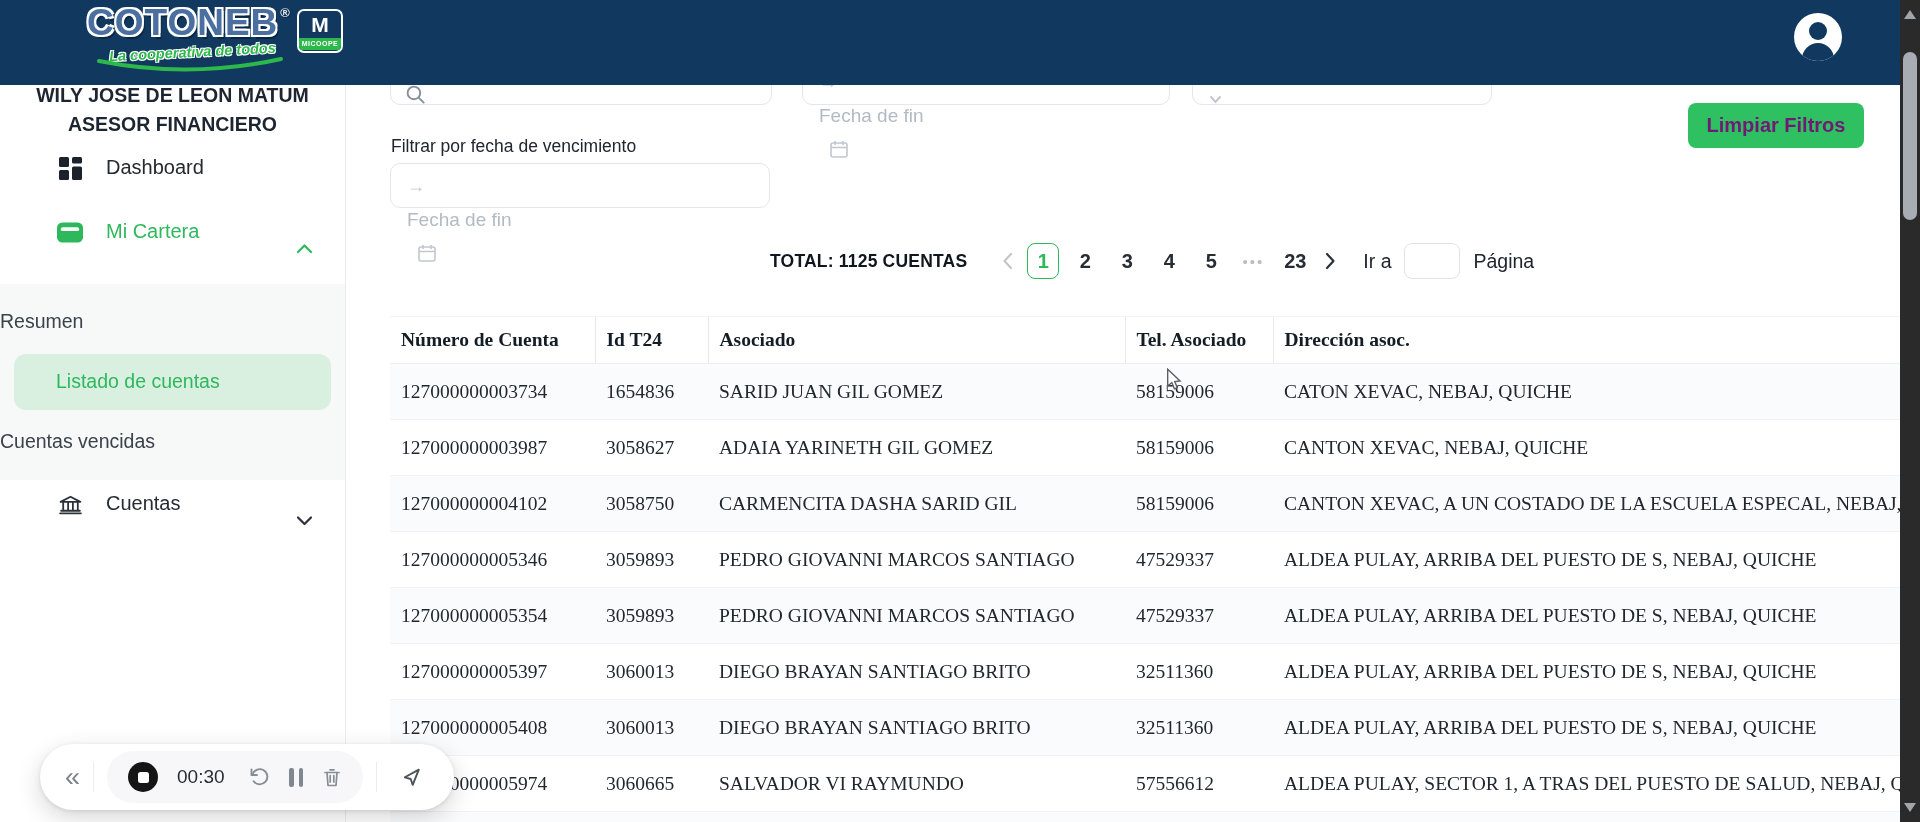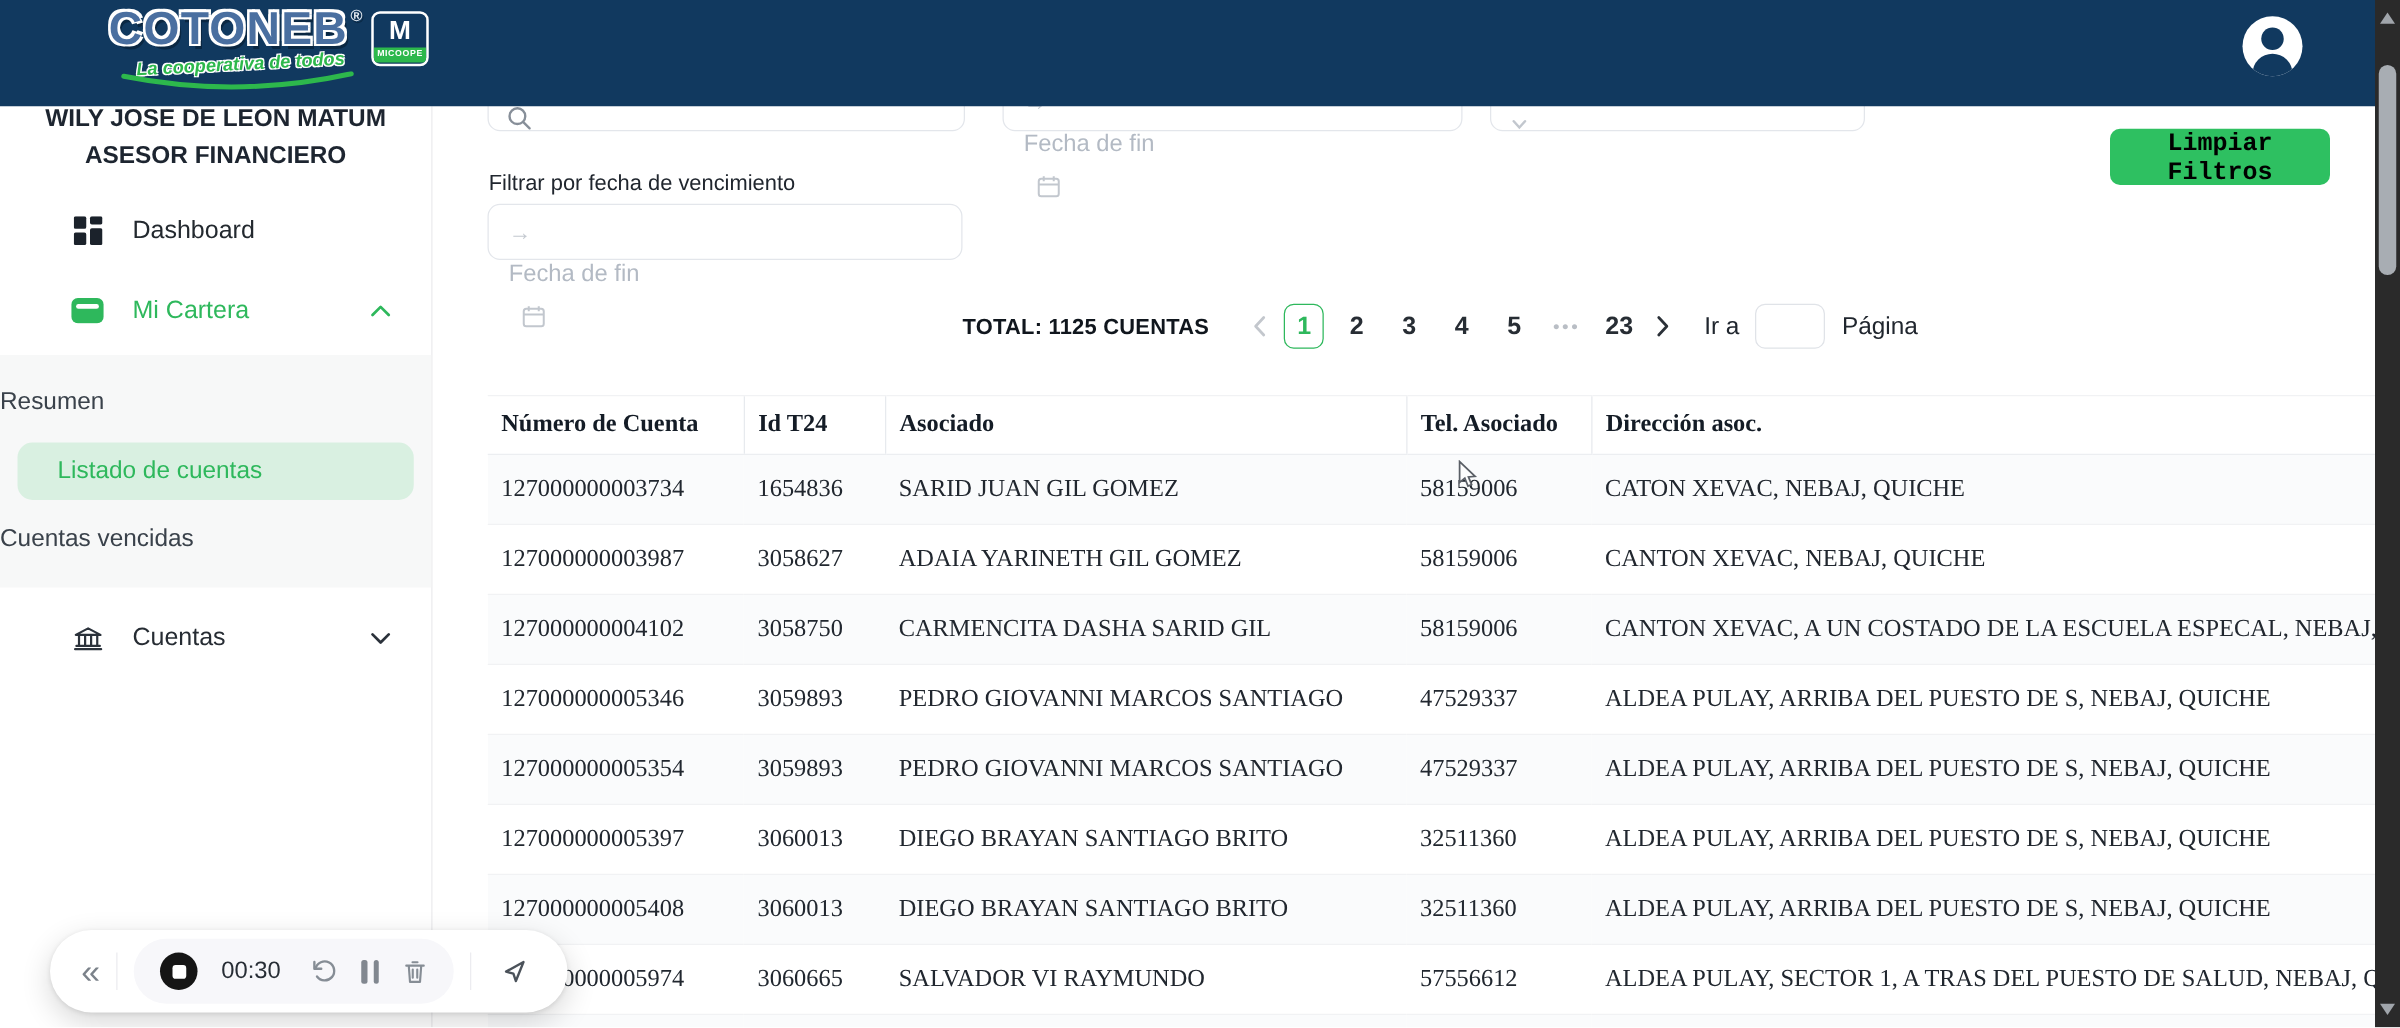--- a/index.html
+++ b/index.html
@@ -33,43 +33,43 @@
   .sb-up{position:absolute;top:10px;left:4px;width:0;height:0;border-left:6px solid transparent;
     border-right:6px solid transparent;border-bottom:9px solid #a0a5ab;}
   .sb-thumb{position:absolute;top:52px;left:3px;width:14px;height:168px;border-radius:7px;background:#a8adb3;}
   .sb-down{position:absolute;bottom:10px;left:4px;width:0;height:0;border-left:6px solid transparent;
     border-right:6px solid transparent;border-top:9px solid #a0a5ab;}
 
   
   .sidebar{position:absolute;left:0;top:85px;width:346px;height:737px;background:#fff;
     border-right:1px solid #ececee;box-sizing:border-box;z-index:5;}
   .user-block{margin-top:-4px;text-align:center;font-weight:700;font-size:19.5px;color:#1d2530;line-height:1.5;}
-  .nav-item{display:flex;align-items:center;height:58px;padding-left:57px;font-size:20px;color:#23292f;cursor:pointer;}
+  .nav-item{display:flex;height:58px;padding-left:57px;font-size:20px;color:#23292f;cursor:pointer;}
   .nav-item .icon-box{width:26px;height:26px;margin-right:23px;display:flex;align-items:center;justify-content:center;}
   .nav-item.green{color:#2eb85c;}
   .nav-chevron{margin-left:auto;margin-right:32px;display:flex;align-items:center;}
   .submenu{background:#f7f8f8;padding:8px 0 8px;margin-top:6px;}
   .submenu-item{display:flex;align-items:center;height:60px;font-size:19.5px;color:#3a424b;cursor:pointer;}
-  .submenu-item.active{margin:2px 14px;padding-left:32px;height:46px;background:#d9f0e1;color:#2eb85c;border-radius:12px;}
+  .submenu-item.active{margin:2px 14px;padding-left:42px;height:56px;background:#d9f0e1;color:#2eb85c;border-radius:12px;}
   .nav-item.cuentas{margin-top:12px;color:#262c33;}
 
   
   .input-box{position:absolute;border:1.5px solid #e3e6eb;border-radius:10px;background:#fff;
     display:flex;color:#b3bac4;font-size:19px;box-sizing:border-box;z-index:1;flex-direction:column;}
   .search-box{left:390px;top:59px;width:382px;height:46px;padding:0 14px;}
   .search-box input{border:none;outline:none;flex:1;font:inherit;color:#6b7280;background:transparent;}
   .search-box input::placeholder{color:#b3bac4;}
   .daterange-top{left:802px;top:59px;width:368px;height:46px;padding:0 16px;gap:12px;}
   .product-box{left:1192px;top:59px;width:300px;height:46px;padding:0 16px;}
   .range-start{flex:1;white-space:nowrap;overflow:hidden;}
   .range-arrow{color:#c4c9d0;font-size:18px;}
   .range-end{white-space:nowrap;}
   .placeholder-flex{flex:1;white-space:nowrap;overflow:hidden;}
   .clear-btn{position:absolute;left:1688px;top:103px;width:176px;height:45px;background:#2ec061;border:none;
-    border-radius:8px;color:#000000;font-size:20px;font-weight:700;font-family:Liberation Mono, monospace;cursor:pointer;z-index:2;}
+    border-radius:8px;color:#701a75;font-size:20px;font-weight:700;font-family:Liberation Sans, sans-serif;cursor:pointer;z-index:2;}
   .due-label{position:absolute;left:391px;top:136px;font-size:17.5px;color:#20262e;z-index:1;}
   .daterange-due{left:390px;top:163px;width:380px;height:45px;padding:0 16px;gap:12px;}
 
   
   .pagination{position:absolute;left:770px;top:240px;height:42px;display:flex;align-items:center;z-index:1;}
   .total{font-size:17.5px;font-weight:800;color:#10161d;letter-spacing:.2px;margin-right:26px;white-space:nowrap;}
   .chev{display:flex;align-items:center;margin:0 9px;cursor:pointer;}
   .chev.disabled{cursor:default;}
   .page-list{display:flex;align-items:center;}
   .page-item{min-width:32px;height:36px;display:flex;align-items:center;justify-content:center;font-size:20px;

